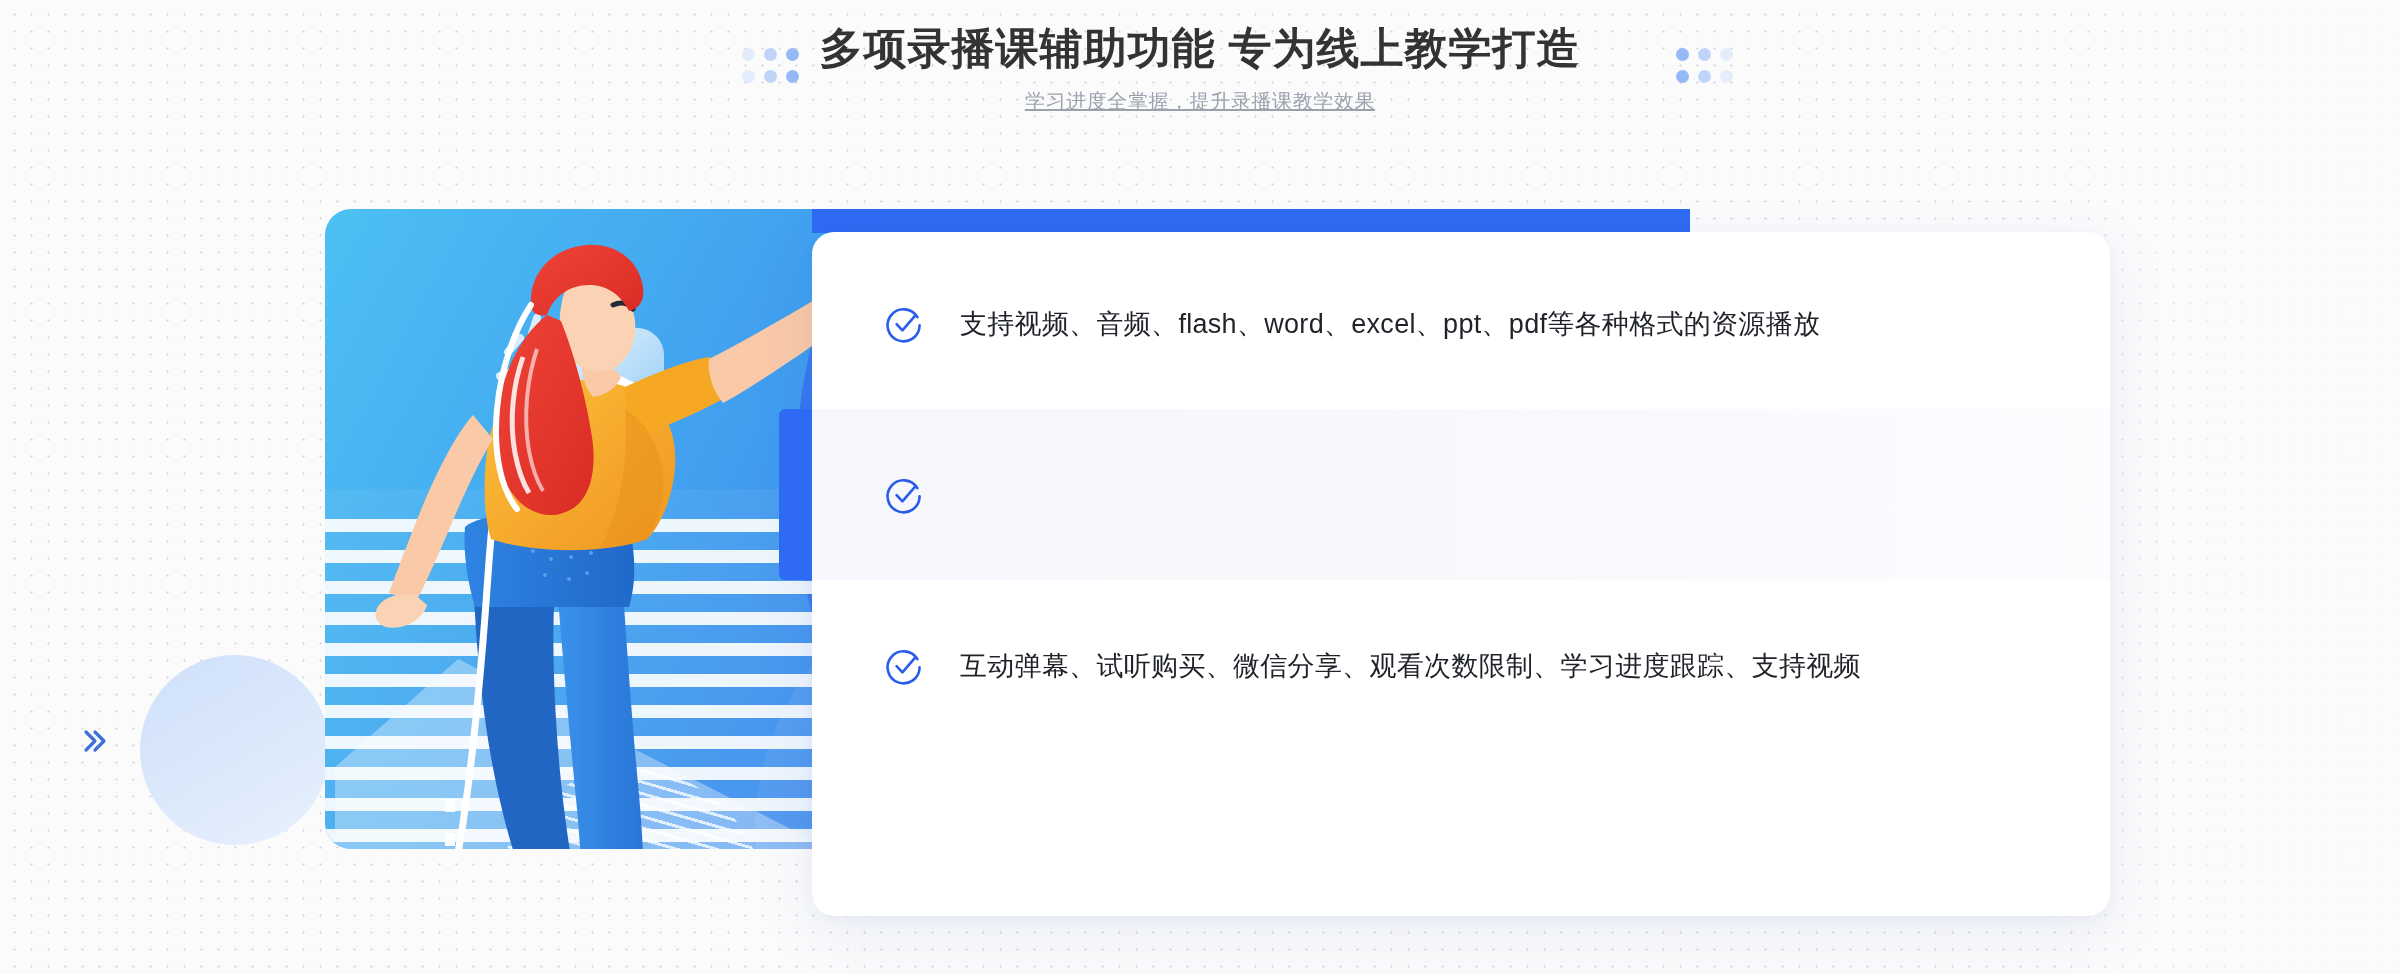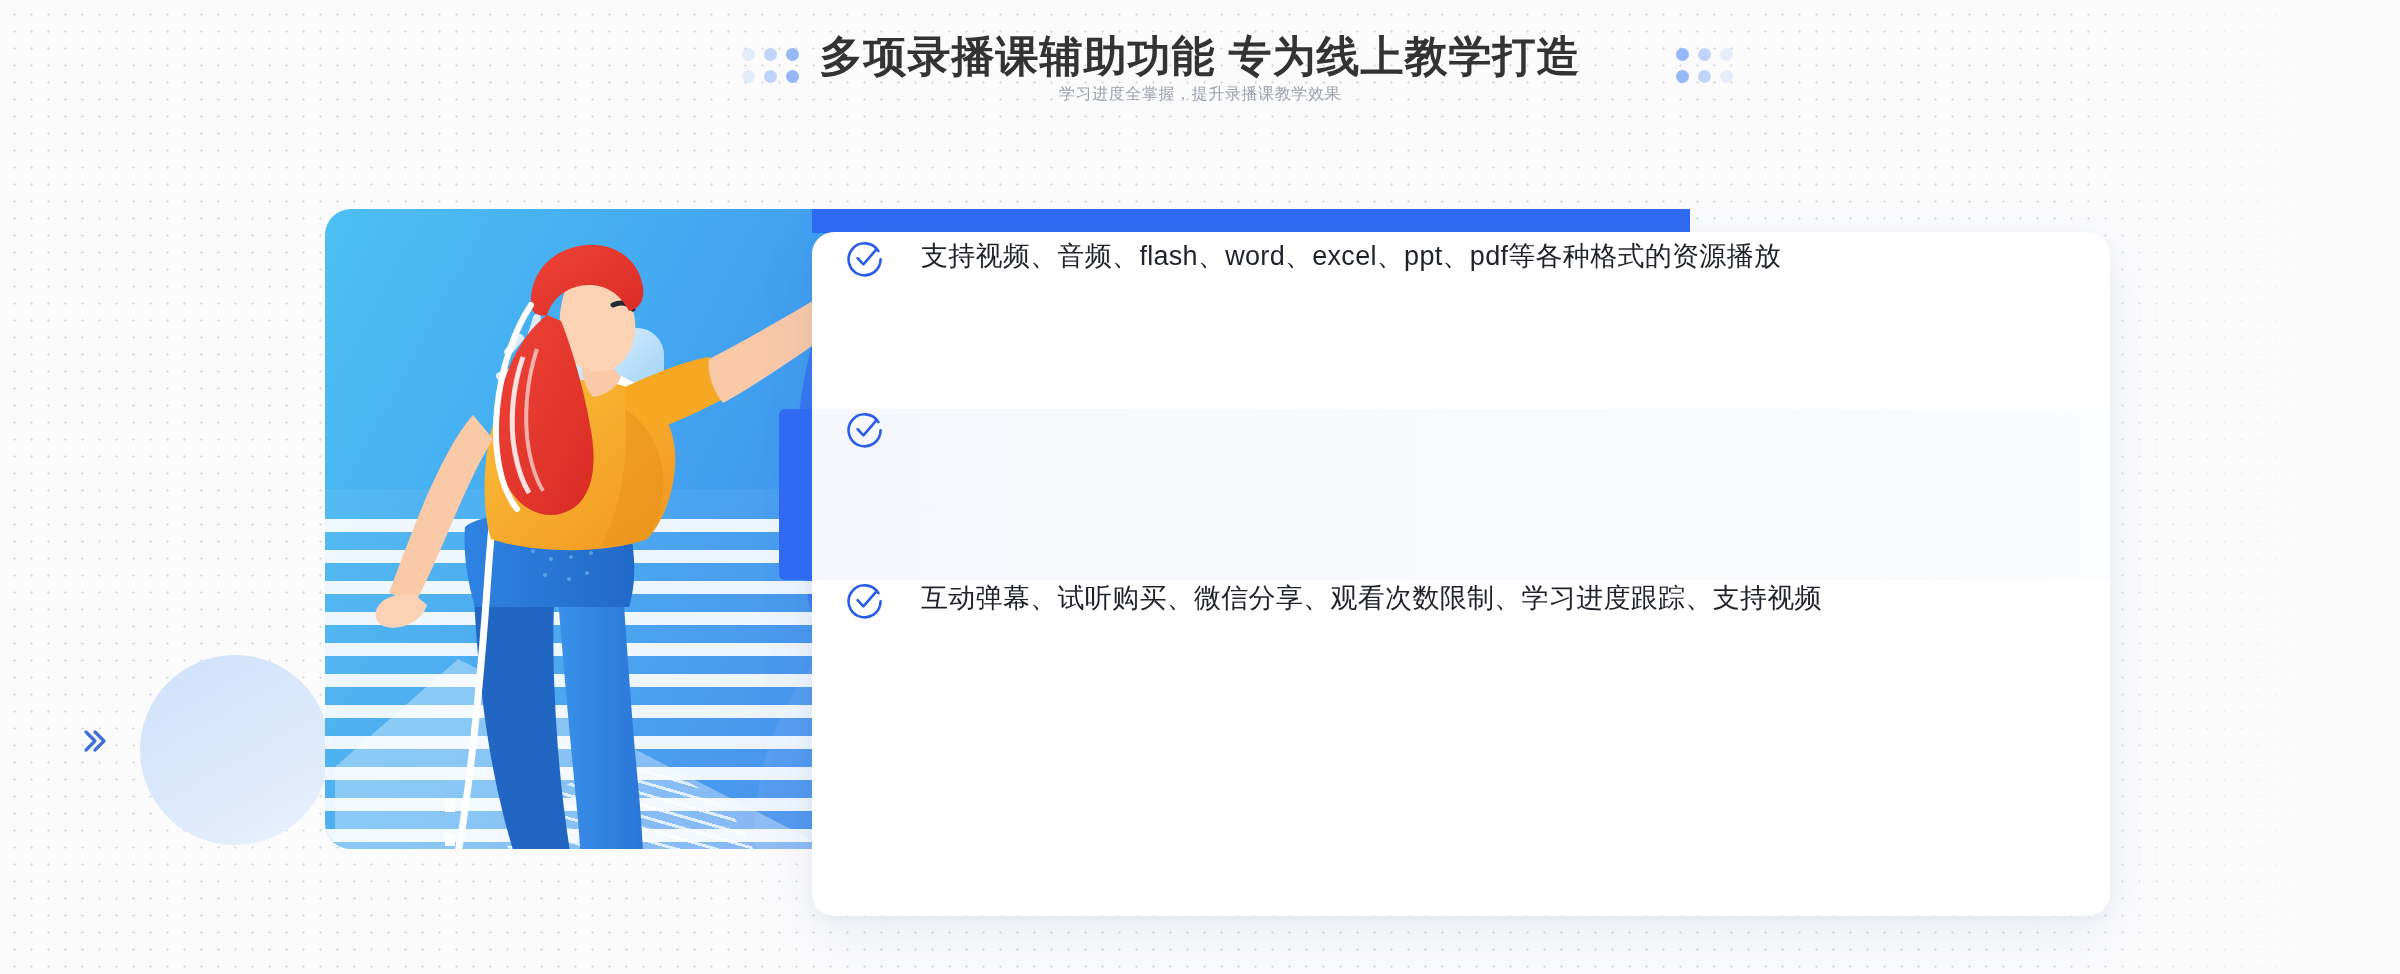--- a/index.html
+++ b/index.html
@@ -30,36 +30,37 @@
     background: linear-gradient(to right, rgba(251,251,252,0) 0%, rgba(251,251,252,.92) 75%, #fbfbfc 100%);
     z-index: 1; pointer-events: none;
   }
 
   
   .header {
     position: absolute;
     top: 0; left: 0; right: 0;
     z-index: 6;
     text-align: center;
-    padding-top: 30px;
+    padding-top: 22px;
   }
   .title {
     font-size: 43px;
     font-weight: bold;
     color: #333333;
     letter-spacing: 1px;
     line-height: 1.25;
     white-space: nowrap;
   }
   .subtitle {
-    margin-top: 0;
-    font-size: 16px;
+    margin-top: 12px;
+    font-size: 20px;
     color: #9aa1ad;
     letter-spacing: .6px;
     font-weight: normal;
+    text-decoration: underline;
   }
 
   
   .dot-cluster {
     position: absolute;
     top: 48px;
     display: grid;
     grid-template-columns: repeat(3, 13px);
     grid-template-rows: repeat(2, 13px);
     gap: 9px;
@@ -185,22 +186,23 @@
     border-radius: 22px;
     box-shadow: 0 18px 60px rgba(60,90,160,.085), 0 4px 14px rgba(60,90,160,.05);
     z-index: 8;
   }
 
   .feature-list { position: relative; height: 100%; padding-top: 6px; }
 
   .feature-row {
     position: relative;
     display: flex;
+    align-items: center;
     height: 171px;
-    padding-left: 33px;
+    padding-left: 72px;
   }
   .feature-row.highlight {
     background: linear-gradient(to right, #f5f7fc 0%, #f8f9fc 50%, #fbfcfe 100%);
   }
   .feature-row.highlight::before {
     content: "";
     position: absolute;
     left: -33px; top: 0;
     width: 33px; height: 100%;
     background: #2f6bf2;

